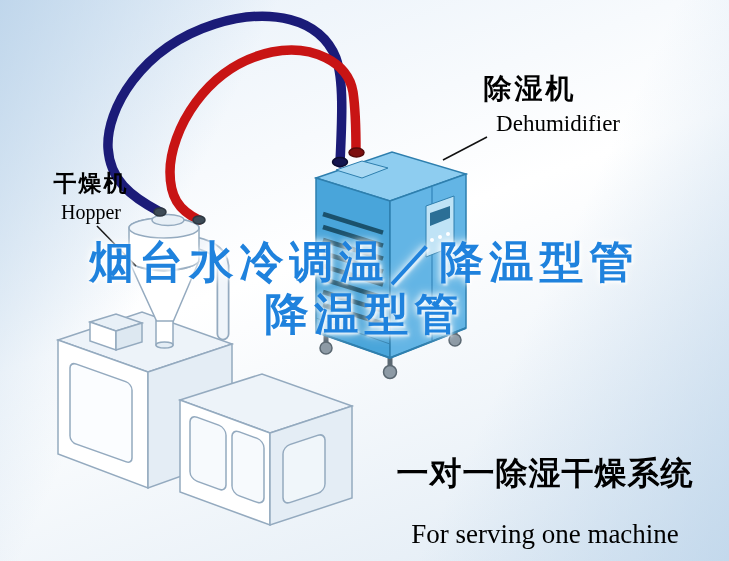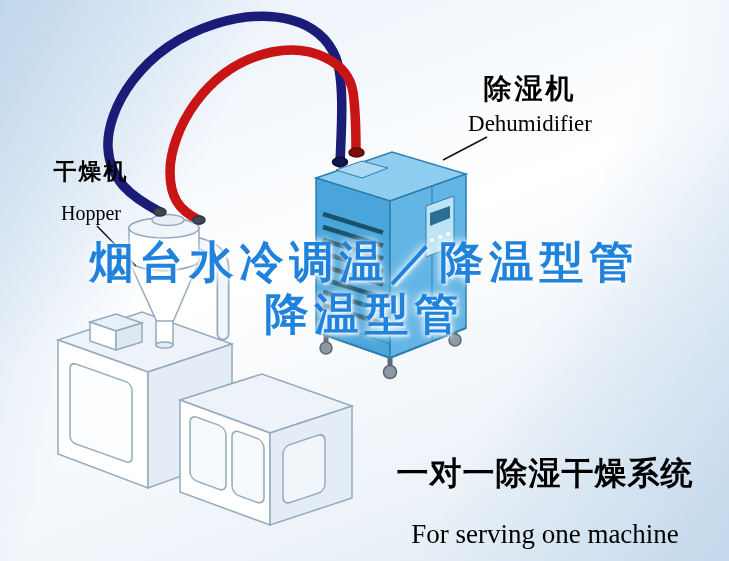--- a/index.html
+++ b/index.html
@@ -9,24 +9,24 @@
       linear-gradient(115deg, rgba(185,210,233,.85) 0%, rgba(255,255,255,0) 28%),
       linear-gradient(295deg, rgba(185,210,233,.75) 0%, rgba(255,255,255,0) 32%),
       linear-gradient(160deg, #e7f0f9 0%, #ffffff 45%, #dfeaf4 100%);
     font-family:"Liberation Sans", sans-serif;
     padding-left:8px;
   }
   .scene svg { position:absolute; left:0; top:0; }
   .txt { position:absolute; text-align:center; color:#000; }
   .lbl-dehum { left:440px; top:70px; width:180px; }
   .lbl-dehum .zh { font-size:28px; font-weight:bold; letter-spacing:3px; }
-  .lbl-dehum .en { font-family:"Liberation Serif", serif; font-size:23px; margin-top:3px; }
-  .lbl-hopper { left:28px; top:156px; width:126px; }
+  .lbl-dehum .en { font-family:"Liberation Serif", serif; font-size:23px; margin-top:3px;text-align:right; }
+  .lbl-hopper { left:28px; top:168px; width:126px; }
   .lbl-hopper .zh { font-size:23px; font-weight:bold; letter-spacing:2px; }
-  .lbl-hopper .en { font-family:"Liberation Serif", serif; font-size:20px; margin-top:15px; }
+  .lbl-hopper .en { font-family:"Liberation Serif", serif; font-size:20px; margin-top:2px; }
   .watermark { left:0; top:236px; width:729px; font-weight:bold; font-size:44px;
     letter-spacing:6px; color:#1f82dd; line-height:52px;
     text-shadow:0 0 6px #ffffff, 0 0 12px rgba(255,255,255,.85), 2px 2px 2px rgba(255,255,255,.6); }
   .caption { left:392px; top:452px; width:306px; }
   .caption .zh { font-size:32px; font-weight:bold; letter-spacing:1px; }
   .caption .en { font-family:"Liberation Serif", serif; font-size:27px; margin-top:23px; }
 </style>
 </head>
 <body>
 

